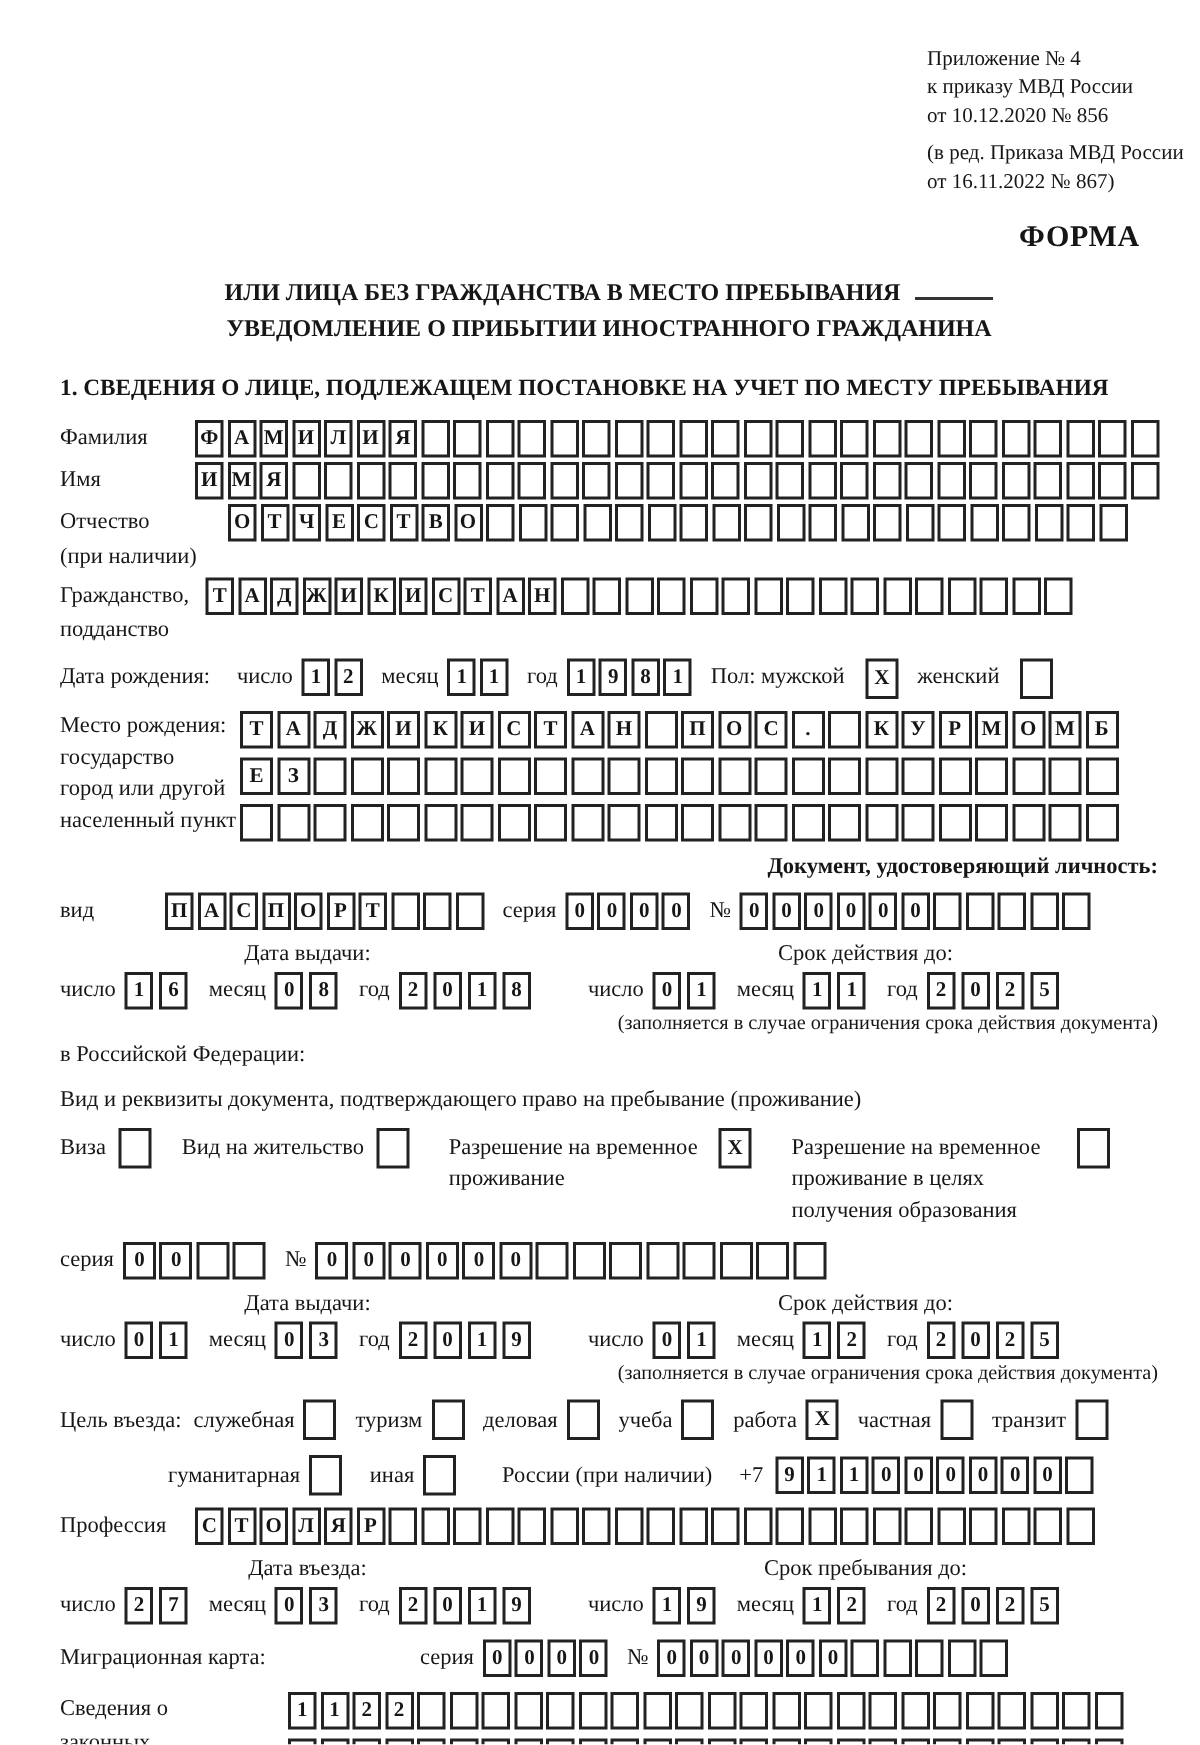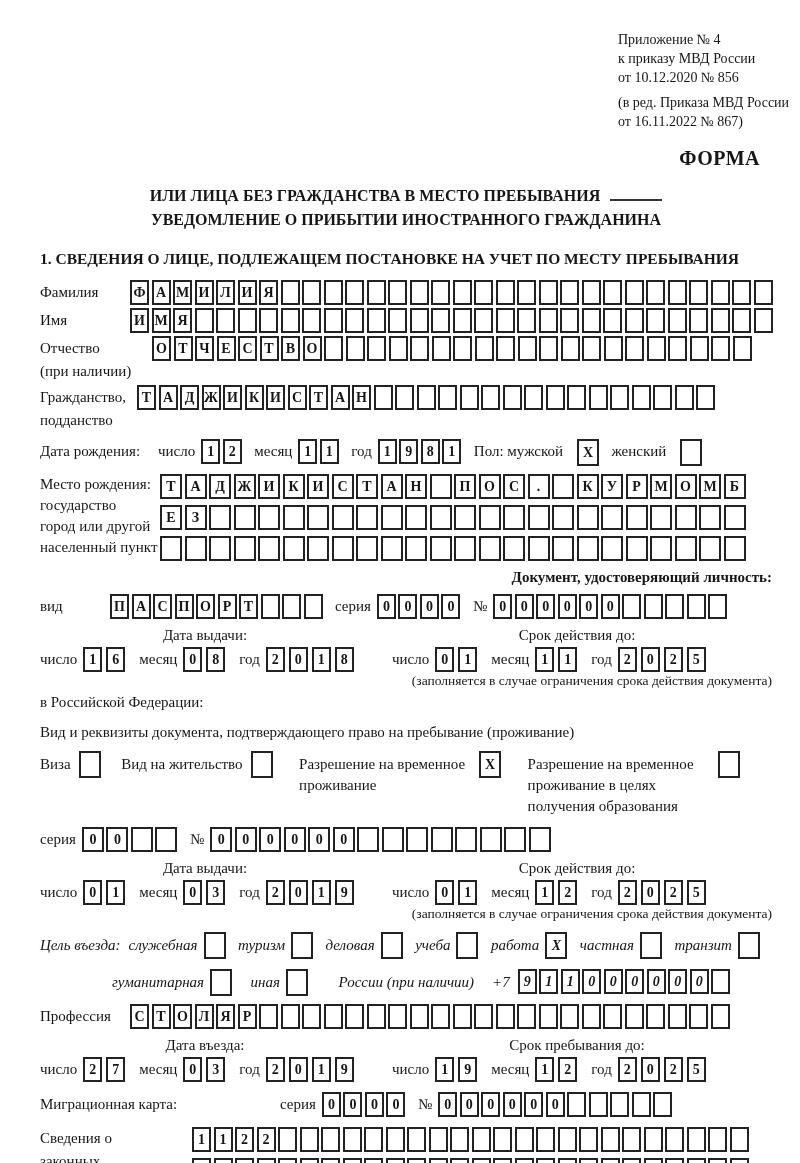--- a/index.html
+++ b/index.html
@@ -41,21 +41,21 @@
   .dline{display:flex;align-items:center;}
   .dline .cells .cell{margin-right:4px;}
   .note{font-size:13.5px;text-align:right;margin-top:1px;}
   .plain{margin-top:8px;line-height:22px;}
   
   .options{display:flex;align-items:flex-start;margin-top:8px;}
   .opt-lbl{line-height:27px;flex:none;}
   .optwrap{flex:none;line-height:21px;padding-top:3px;}
   .mr24{margin-right:24px;} .mr18{margin-right:18px;}
   
-  .prow{display:flex;align-items:flex-start;margin-top:10px;font-style:italic;}
+  .prow{display:flex;align-items:center;margin-top:10px;}
   .prow .opt-lbl{line-height:26px;}
   .prow .cb{margin-left:6px;margin-right:10px;}
   .indent{margin-left:72px;}
   
   .mig{display:flex;align-items:flex-start;margin-top:10px;}
   .legal{display:flex;margin-top:10px;}
   .legal-labels{width:152px;flex:none;line-height:22.5px;}
   .legal-cells .lrow{margin-bottom:6px;}
   .mt8{margin-top:8px;} .mt10{margin-top:10px;}
 </style>

